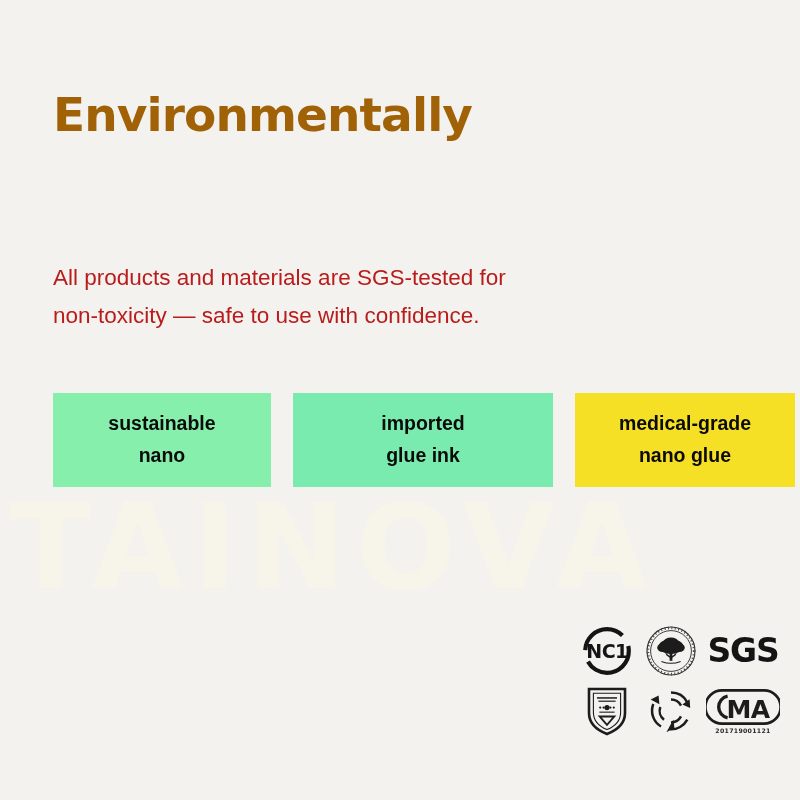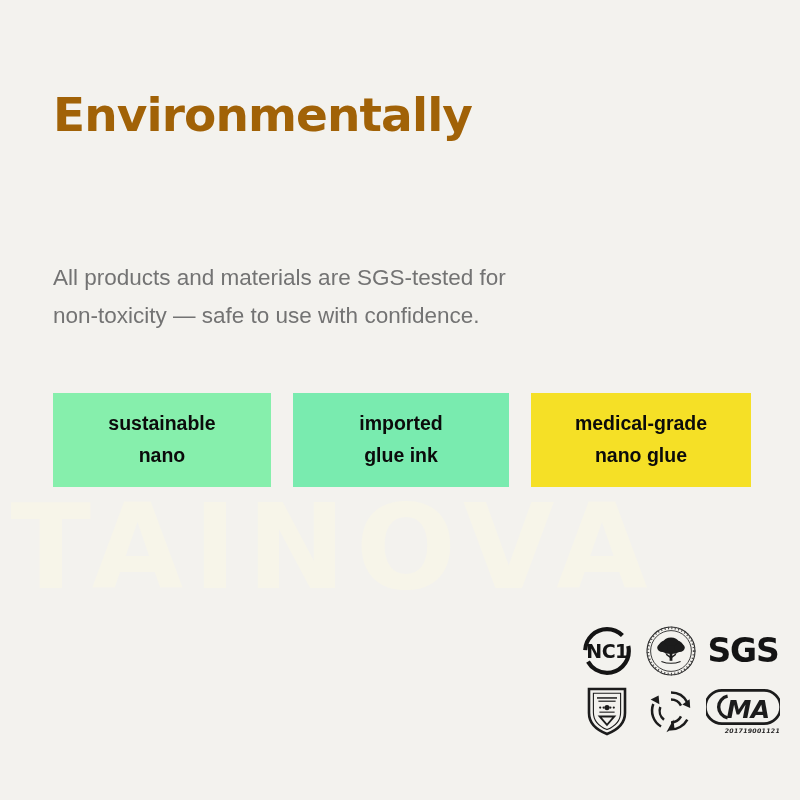--- a/index.html
+++ b/index.html
@@ -85,43 +85,42 @@
     justify-content: center;
     font-weight: 700;
     font-size: 19.5px;
     line-height: 1.62;
     color: #0B0B0B;
     text-align: center;
     padding: 0 10px;
   }
   .badge .bw { display: block; white-space: nowrap; }
   .badge-0 { width: 218px; margin-right: 22px; }
-  .badge-1 { width: 216px; margin-right: 22px; }
+  .badge-1 { width: 260px; margin-right: 22px; }
   .badge-2 { width: 220px; }
 
   
   .certs {
     position: absolute;
     left: 575px;
     top: 620px;
     width: 208px;
     display: grid;
     grid-template-columns: 64px 64px 80px;
     grid-template-rows: 62px 58px;
     align-items: center;
     justify-items: center;
     z-index: 2;
   }
   .cert { display: flex; align-items: center; justify-content: center; }
   .cert svg { display: block; }
   .cma-wrap {
     display: flex;
     flex-direction: column;
-    align-items: flex-end;
-    font-style: italic;
+    align-items: center;
   }
   .cma-code {
     font-family: "DejaVu Sans", sans-serif;
     font-weight: 700;
     font-size: 6.2px;
     letter-spacing: 0.3px;
     color: #2A2A2A;
     margin-top: 1px;
     white-space: nowrap;
   }
@@ -130,21 +129,21 @@
 <body style="background: rgb(243, 242, 238);">
 
 <div class="page">
 
   <div class="watermark" style="color: rgb(247, 245, 233);">TAINOVA</div>
 
   <h1 class="heading" style="color: #a16207;">
     <span class="hl">Environmentally</span>
   </h1>
 
-  <p class="bodycopy" style="color: #737373;">
+  <p class="bodycopy" style="color: #b91c1c;">
     <span class="bl">All products and materials are SGS-tested for</span>
     <span class="bl">non-toxicity — safe to use with confidence.</span>
   </p>
 
   <div class="badges">
     <div class="badge badge-0" style="background: #86efac; color: rgb(11, 11, 11);">
       <span class="bw">sustainable</span>
       <span class="bw">nano</span>
     </div>
     <div class="badge badge-1" style="background: rgb(121, 235, 175); color: rgb(11, 11, 11);">

